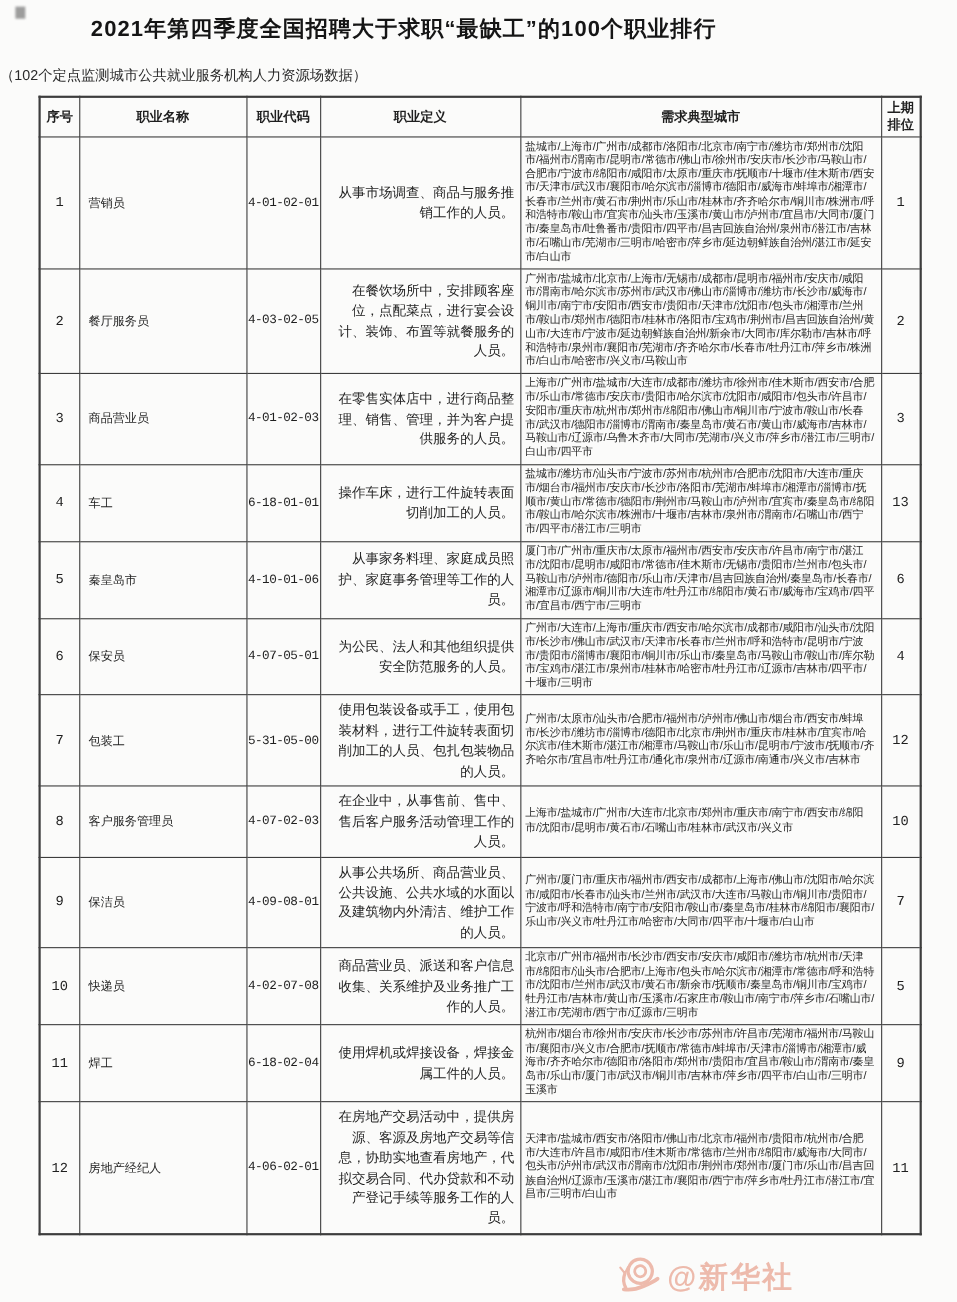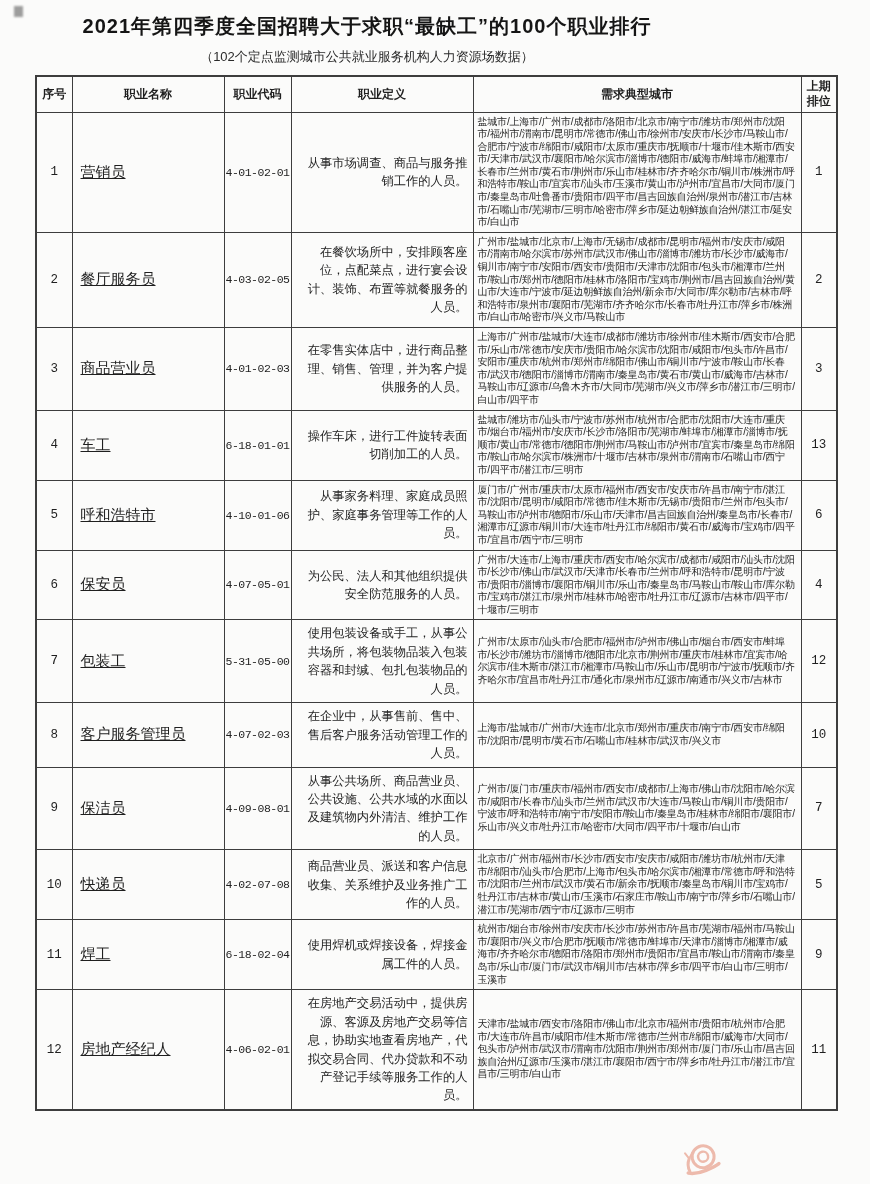--- a/index.html
+++ b/index.html
@@ -18,23 +18,23 @@
     filter: blur(1px); opacity: .65;
   }
   .title {
     text-align: center;
     font-size: 20px; font-weight: 700;
     letter-spacing: 1px;
     padding-top: 13px;
     color: #151515;
   }
   .subtitle {
-    text-align: center;
+    text-align: left;
     font-size: 13px;
-    margin-top: 8px;
+    margin-top: 20px;
     color: #2a2a2a;
   }
   table.rank-table {
     border-collapse: collapse;
     table-layout: fixed;
     width: 801px;
     margin: 9px 0 0 35px;
     border: 2px solid #3d3d3d;
   }
   .rank-table th, .rank-table td {
@@ -55,24 +55,23 @@
   col.c-code { width: 67px; }
   col.c-def  { width: 182px; }
   col.c-city { width: 328px; }
   col.c-prev { width: 36px; }
   td.cell-no, td.cell-prev {
     text-align: center;
     font-size: 12.5px;
     font-family: "Liberation Mono", monospace;
   }
   td.cell-name {
-    font-size: 15px;
+    font-size: 11px;
     padding: 2px 4px 2px 8px;
     text-align: left;
-    text-decoration: underline;
   }
   td.cell-code {
     text-align: center;
     font-size: 11.5px;
     font-family: "Liberation Mono", monospace;
     letter-spacing: -0.5px;
     margin-left: 10px;
   }
   td.cell-def {
     font-size: 12.3px;
@@ -158,39 +157,39 @@
         <tr>
       <td class="cell-no">4</td>
       <td class="cell-name">车工</td>
       <td class="cell-code">6-18-01-01</td>
       <td class="cell-def">操作车床，进行工件旋转表面切削加工的人员。</td>
       <td class="cell-city">盐城市/潍坊市/汕头市/宁波市/苏州市/杭州市/合肥市/沈阳市/大连市/重庆市/烟台市/福州市/安庆市/长沙市/洛阳市/芜湖市/蚌埠市/湘潭市/淄博市/抚顺市/黄山市/常德市/德阳市/荆州市/马鞍山市/泸州市/宜宾市/秦皇岛市/绵阳市/鞍山市/哈尔滨市/株洲市/十堰市/吉林市/泉州市/渭南市/石嘴山市/西宁市/四平市/潜江市/三明市</td>
       <td class="cell-prev">13</td>
     </tr>
         <tr>
       <td class="cell-no">5</td>
-      <td class="cell-name">呼和浩特市</td>
+      <td class="cell-name">秦皇岛市</td>
       <td class="cell-code">4-10-01-06</td>
       <td class="cell-def">从事家务料理、家庭成员照护、家庭事务管理等工作的人员。</td>
       <td class="cell-city">厦门市/广州市/重庆市/太原市/福州市/西安市/安庆市/许昌市/南宁市/湛江市/沈阳市/昆明市/咸阳市/常德市/佳木斯市/无锡市/贵阳市/兰州市/包头市/马鞍山市/泸州市/德阳市/乐山市/天津市/昌吉回族自治州/秦皇岛市/长春市/湘潭市/辽源市/铜川市/大连市/牡丹江市/绵阳市/黄石市/威海市/宝鸡市/四平市/宜昌市/西宁市/三明市</td>
       <td class="cell-prev">6</td>
     </tr>
         <tr>
       <td class="cell-no">6</td>
       <td class="cell-name">保安员</td>
       <td class="cell-code">4-07-05-01</td>
       <td class="cell-def">为公民、法人和其他组织提供安全防范服务的人员。</td>
       <td class="cell-city">广州市/大连市/上海市/重庆市/西安市/哈尔滨市/成都市/咸阳市/汕头市/沈阳市/长沙市/佛山市/武汉市/天津市/长春市/兰州市/呼和浩特市/昆明市/宁波市/贵阳市/淄博市/襄阳市/铜川市/乐山市/秦皇岛市/马鞍山市/鞍山市/库尔勒市/宝鸡市/湛江市/泉州市/桂林市/哈密市/牡丹江市/辽源市/吉林市/四平市/十堰市/三明市</td>
       <td class="cell-prev">4</td>
     </tr>
         <tr>
       <td class="cell-no">7</td>
       <td class="cell-name">包装工</td>
       <td class="cell-code">5-31-05-00</td>
-      <td class="cell-def">使用包装设备或手工，从事公共场所，将包装物品装入包装容器和封缄、包扎包装物品的人员。</td>
+      <td class="cell-def">使用包装设备或手工，使用包装材料，进行工件旋转表面切削加工的人员、包扎包装物品的人员。</td>
       <td class="cell-city">广州市/太原市/汕头市/合肥市/福州市/泸州市/佛山市/烟台市/西安市/蚌埠市/长沙市/潍坊市/淄博市/德阳市/北京市/荆州市/重庆市/桂林市/宜宾市/哈尔滨市/佳木斯市/湛江市/湘潭市/马鞍山市/乐山市/昆明市/宁波市/抚顺市/齐齐哈尔市/宜昌市/牡丹江市/通化市/泉州市/辽源市/南通市/兴义市/吉林市</td>
       <td class="cell-prev">12</td>
     </tr>
         <tr>
       <td class="cell-no">8</td>
       <td class="cell-name">客户服务管理员</td>
       <td class="cell-code">4-07-02-03</td>
       <td class="cell-def">在企业中，从事售前、售中、售后客户服务活动管理工作的人员。</td>
       <td class="cell-city">上海市/盐城市/广州市/大连市/北京市/郑州市/重庆市/南宁市/西安市/绵阳市/沈阳市/昆明市/黄石市/石嘴山市/桂林市/武汉市/兴义市</td>
       <td class="cell-prev">10</td>
@@ -233,14 +232,15 @@
   <div class="watermark">
     <span class="wm-snail">
       <svg width="40" height="34" viewBox="0 0 40 34" fill="none">
         <circle cx="22" cy="15" r="11" stroke="#ecb4a4" stroke-width="3"></circle>
         <circle cx="22" cy="15" r="5" stroke="#ecb4a4" stroke-width="2.5"></circle>
         <path d="M4 28 Q12 31 22 29 Q32 27 36 25" stroke="#ecb4a4" stroke-width="3.5" stroke-linecap="round"></path>
         <path d="M6 27 Q4 20 8 14" stroke="#ecb4a4" stroke-width="3" stroke-linecap="round"></path>
         <path d="M8 14 L5 8 M8 14 L12 9" stroke="#ecb4a4" stroke-width="2" stroke-linecap="round"></path>
       </svg>
     </span>
+    <span class="wm-text">@新华社</span>
   </div>
 </div>
 
 </body></html>

